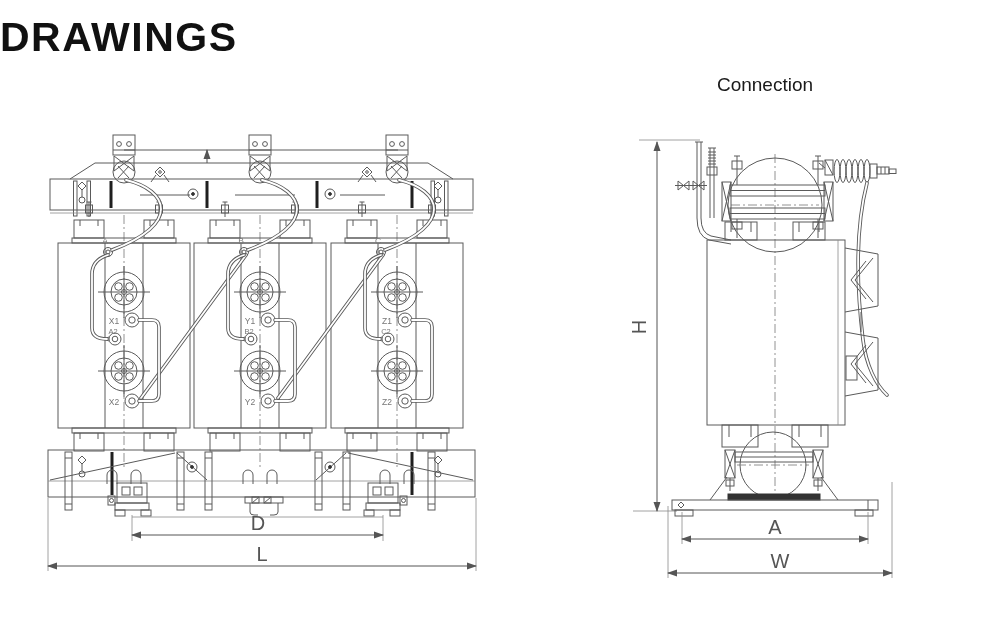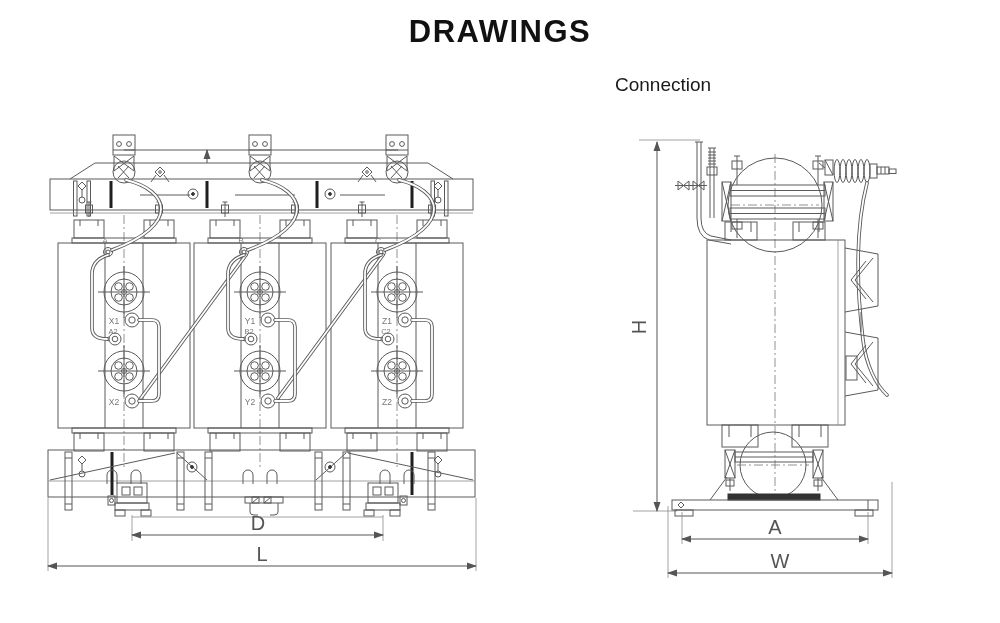--- a/index.html
+++ b/index.html
@@ -1,20 +1,20 @@
 <!DOCTYPE html>
 <html><head>
 <meta charset="utf-8">
 <style>
   html,body{margin:0;padding:0;background:#fff;}
   .canvas{position:relative;width:1000px;height:623px;background:#fff;overflow:hidden;
           font-family:"Liberation Sans",sans-serif;}
-  .page-title{position:absolute;top:14px;left:0;width:1000px;text-align:center;
-          font-size:31px;font-weight:700;letter-spacing:1.5px;color:#111;}
-  .side-caption{position:absolute;top:70px;left:615px;width:300px;text-align:left;
+  .page-title{position:absolute;top:14px;left:0;width:1000px;text-align:left;
+          font-size:41px;font-weight:700;letter-spacing:1.5px;color:#111;}
+  .side-caption{position:absolute;top:70px;left:615px;width:300px;text-align:center;
           font-size:19px;line-height:29px;color:#1a1a1a;}
   svg{position:absolute;overflow:visible;}
   #svgL{left:40px;top:128px;}
   #svgR{left:615px;top:130px;}
   .s{stroke:#5a5a5a;fill:none;stroke-width:1;}
   .thin{stroke:#8a8a8a;stroke-width:0.8;fill:none;}
   .dark{stroke:#1f1f1f;stroke-width:3;fill:none;}
   .fdark{fill:#333;stroke:#333;}
   .dash{stroke:#777;stroke-width:0.8;fill:none;stroke-dasharray:9 3 2 3;}
   .wo{stroke:#5a5a5a;stroke-width:3.6;fill:none;stroke-linecap:round;}

